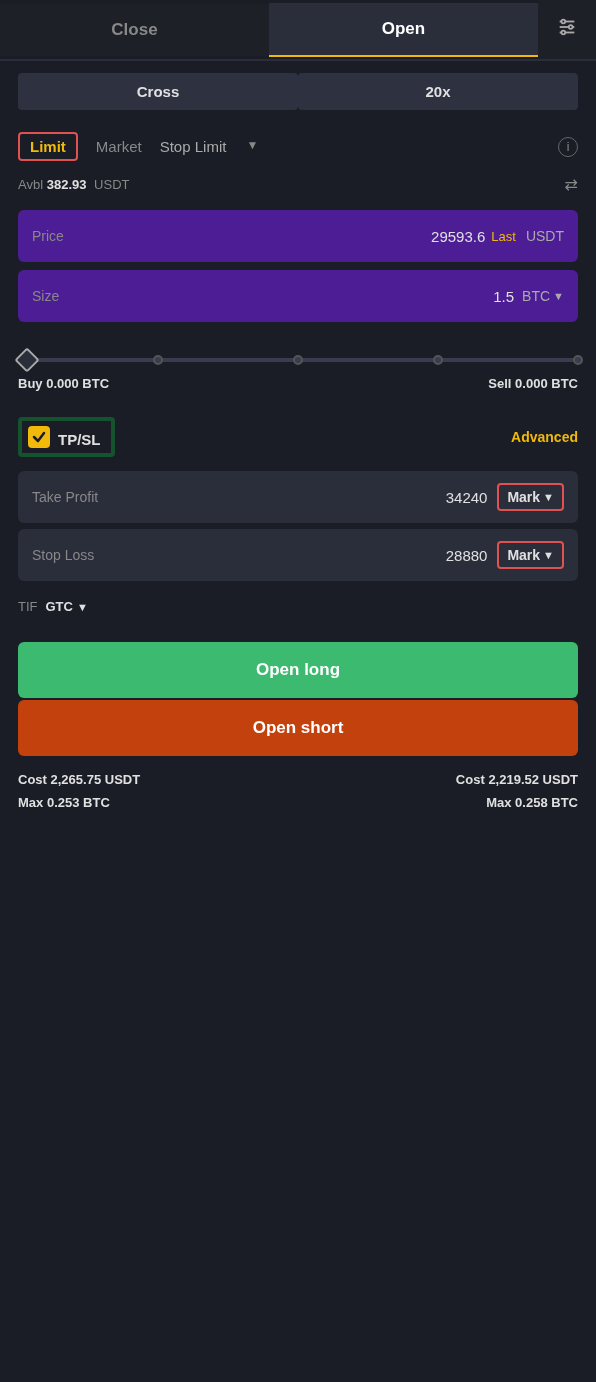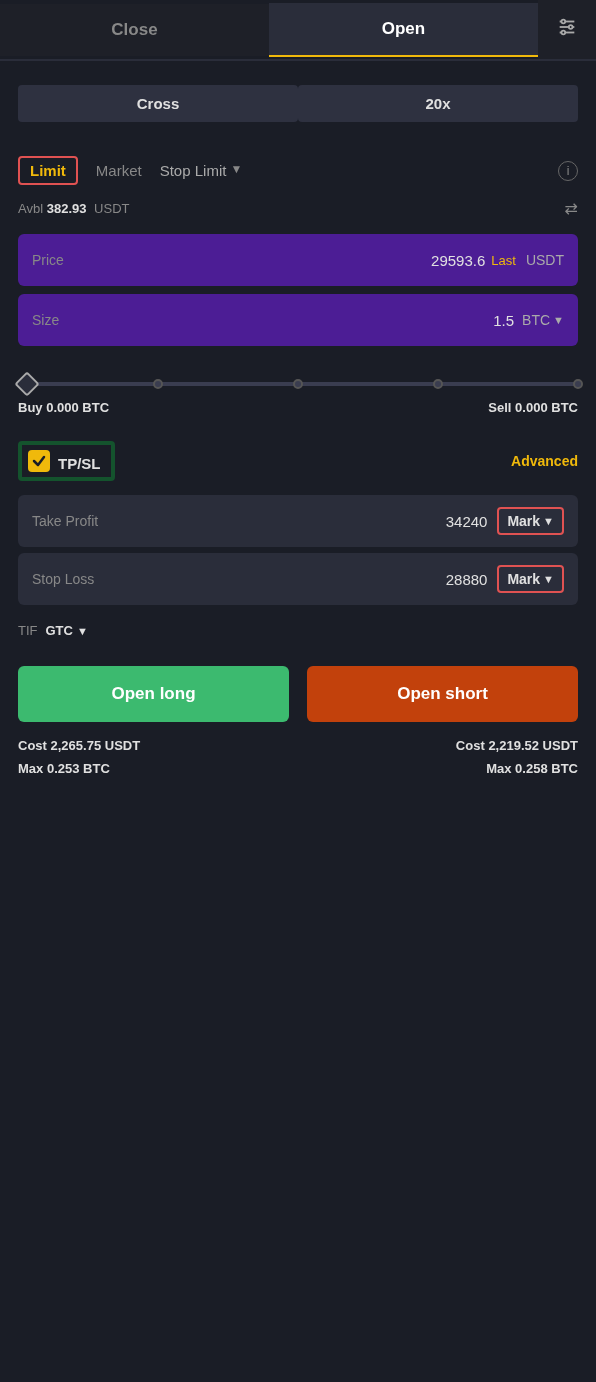--- a/index.html
+++ b/index.html
@@ -42,21 +42,21 @@
     .settings-icon-btn {
       padding: 16px 18px;
       cursor: pointer;
       color: #888;
       font-size: 20px;
       background: #1e2028;
     }
 
     .margin-row {
       display: flex;
-      padding: 24px 18px;
+      padding: 12px 18px;
       background: #1a1d26;
     }
     .margin-btn {
       flex: 1;
       padding: 10px 0;
       background: #2e3140;
       border: none;
       border-radius: 4px;
       color: #e0e0e0;
       font-size: 15px;
@@ -79,21 +79,21 @@
     .order-type-item.active {
       color: #f0b90b;
       font-weight: 700;
       border: 2px solid #e05252;
       padding: 4px 10px;
       border-radius: 4px;
     }
     .order-type-dropdown {
       display: flex;
       align-items: flex-start;
-      gap: 4px;
+      gap: 20px;
       color: #aaa;
       font-size: 15px;
       cursor: pointer;
     }
     .order-type-dropdown .arrow {
       font-size: 12px;
       color: #888;
     }
     .info-icon {
       margin-left: auto;
@@ -300,22 +300,23 @@
       display: flex;
       align-items: center;
       gap: 4px;
       cursor: pointer;
       font-weight: 600;
       color: #e0e0e0;
     }
 
     .action-row {
       display: flex;
-      gap: 18px;
+      gap: 2px;
       padding: 20px 18px 12px;
+      flex-direction: column;
     }
     .open-long-btn {
       flex: 1;
       padding: 18px 0;
       background: #3cba6f;
       border: none;
       border-radius: 6px;
       color: #fff;
       font-size: 17px;
       font-weight: 700;

